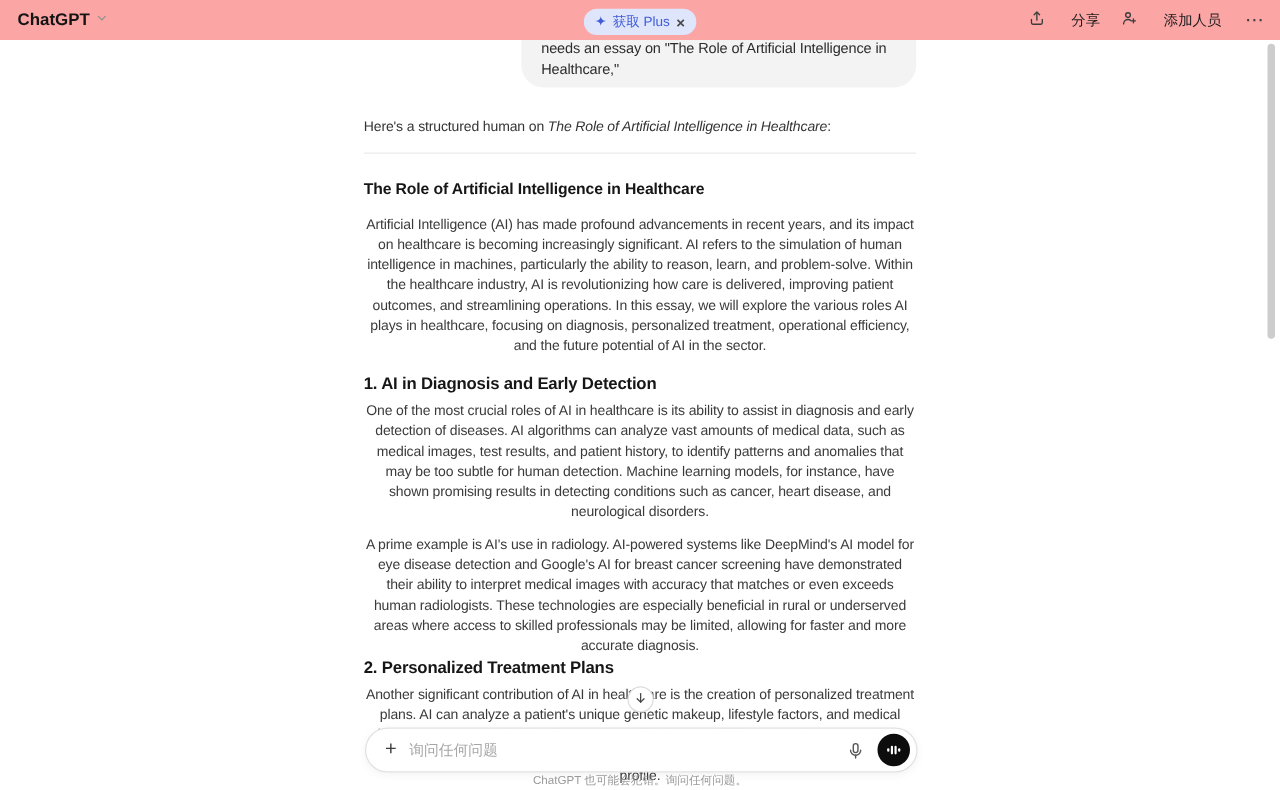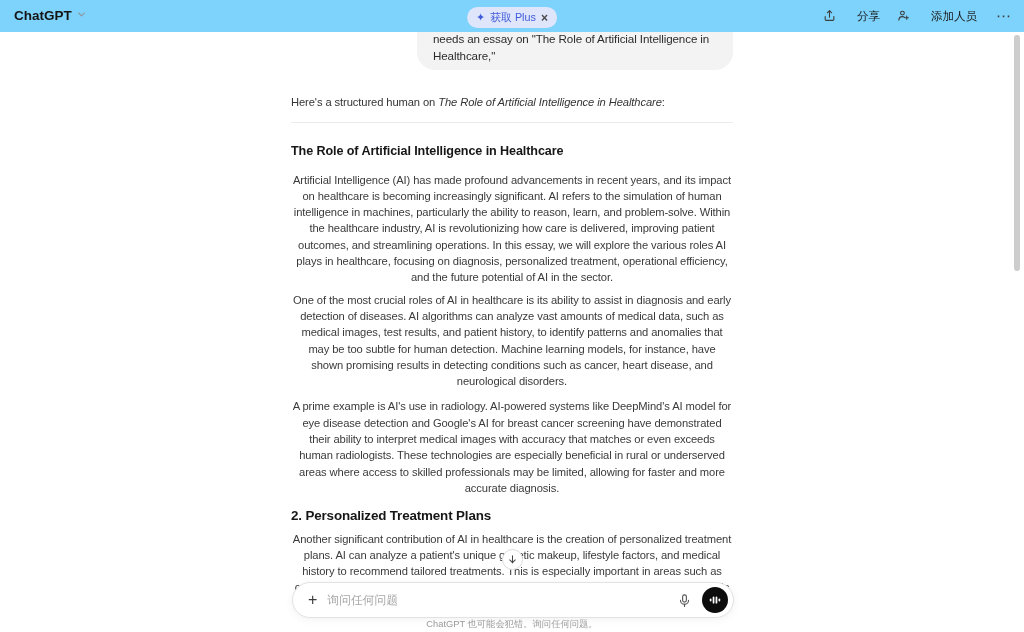--- a/index.html
+++ b/index.html
@@ -7,21 +7,21 @@
   body {
     background: #ffffff;
     font-family: "Liberation Sans", sans-serif;
     color: #343434;
     position: relative;
   }
 
   
   .header {
     position: absolute; top: 0; left: 0; right: 0; height: 32px;
-    background: #7dd3fc; z-index: 20;
+    background: #fca5a5; z-index: 20;
     display: flex; align-items: center;
   }
   .model-switcher {
     position: absolute; left: 14px; top: 8px;
     display: flex; align-items: center; gap: 4px;
     font-size: 13.5px; font-weight: 700; color: #141414; cursor: pointer;
   }
   .model-switcher svg { color: #8f8f8f; }
   .plus-badge {
     position: absolute; left: 50%; transform: translateX(-50%); top: 7px;
@@ -50,21 +50,21 @@
   .user-bubble {
     max-width: 316px;
     background: #f3f3f3; border-radius: 0 0 18px 18px;
     padding: 4px 16px 6px; color: #2c2c2c;
     font-size: 11.6px; line-height: 17px;
   }
   .intro-line { margin-top: 24px; color: #343434; }
   .divider { border: none; border-top: 1px solid #ececec; margin-top: 12px; }
   .essay-title { margin-top: 20px; font-size: 12.6px; font-weight: 700; color: #161616; letter-spacing: -0.1px; }
   .para { margin-top: 12px; color: #3a3a3a; text-align: center; }
-  .sec-heading { margin-top: 12px; font-size: 13.4px; font-weight: 700; color: #161616; letter-spacing: -0.15px; }
+  .sec-heading { margin-top: 0; font-size: 13.4px; font-weight: 700; color: #161616; letter-spacing: -0.15px; }
   .sec-heading.h2-1 { margin-top: 13px; }
   .para.tight { margin-top: 6px; }
   .para.mid { margin-top: 9px; }
 
   
   .scroll-down-btn {
     position: absolute; left: 502px; top: 549px; width: 21px; height: 21px;
     border-radius: 50%; background: #ffffff; border: 1px solid #dcdcdc;
     display: flex; align-items: center; justify-content: center;
     color: #454545; z-index: 10; cursor: pointer;
@@ -110,20 +110,21 @@
   </div>
 
   <p class="intro-line"><span>Here's a structured human on </span><em>The Role of Artificial Intelligence in Healthcare</em><span>:</span></p>
 
   <hr class="divider">
 
   <h3 class="essay-title">The Role of Artificial Intelligence in Healthcare</h3>
 
   <p class="para">Artificial Intelligence (AI) has made profound advancements in recent years, and its impact on healthcare is becoming increasingly significant. AI refers to the simulation of human intelligence in machines, particularly the ability to reason, learn, and problem-solve. Within the healthcare industry, AI is revolutionizing how care is delivered, improving patient outcomes, and streamlining operations. In this essay, we will explore the various roles AI plays in healthcare, focusing on diagnosis, personalized treatment, operational efficiency, and the future potential of AI in the sector.</p>
 
+  <h2 class="sec-heading h2-1">1. AI in Diagnosis and Early Detection</h2>
 
   <p class="para tight">One of the most crucial roles of AI in healthcare is its ability to assist in diagnosis and early detection of diseases. AI algorithms can analyze vast amounts of medical data, such as medical images, test results, and patient history, to identify patterns and anomalies that may be too subtle for human detection. Machine learning models, for instance, have shown promising results in detecting conditions such as cancer, heart disease, and neurological disorders.</p>
 
   <p class="para mid">A prime example is AI's use in radiology. AI-powered systems like DeepMind's AI model for eye disease detection and Google's AI for breast cancer screening have demonstrated their ability to interpret medical images with accuracy that matches or even exceeds human radiologists. These technologies are especially beneficial in rural or underserved areas where access to skilled professionals may be limited, allowing for faster and more accurate diagnosis.</p>
 
   <h2 class="sec-heading">2. Personalized Treatment Plans</h2>
 
   <p class="para tight">Another significant contribution of AI in healthcare is the creation of personalized treatment plans. AI can analyze a patient's unique genetic makeup, lifestyle factors, and medical history to recommend tailored treatments. This is especially important in areas such as oncology, where treatments can be highly specific to the patient's cancer type and genetic profile.</p>
 
 </div>

